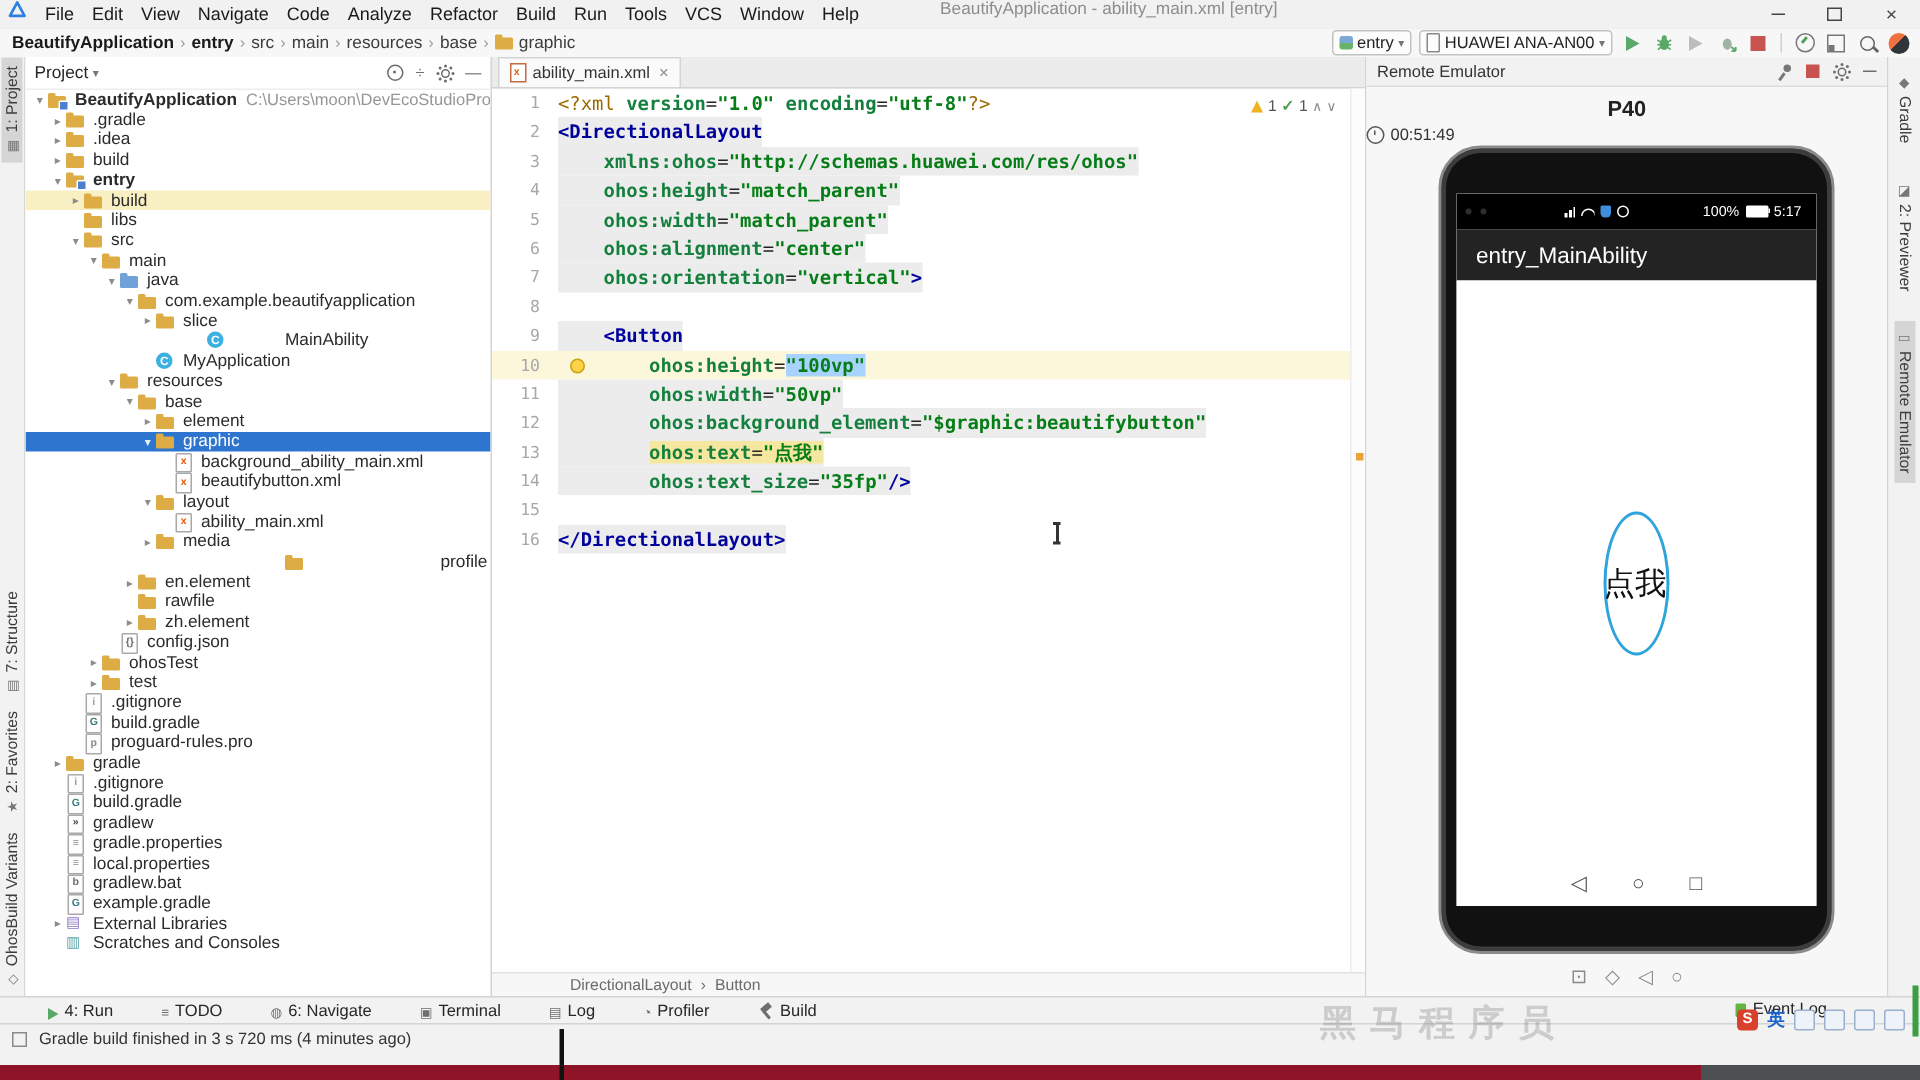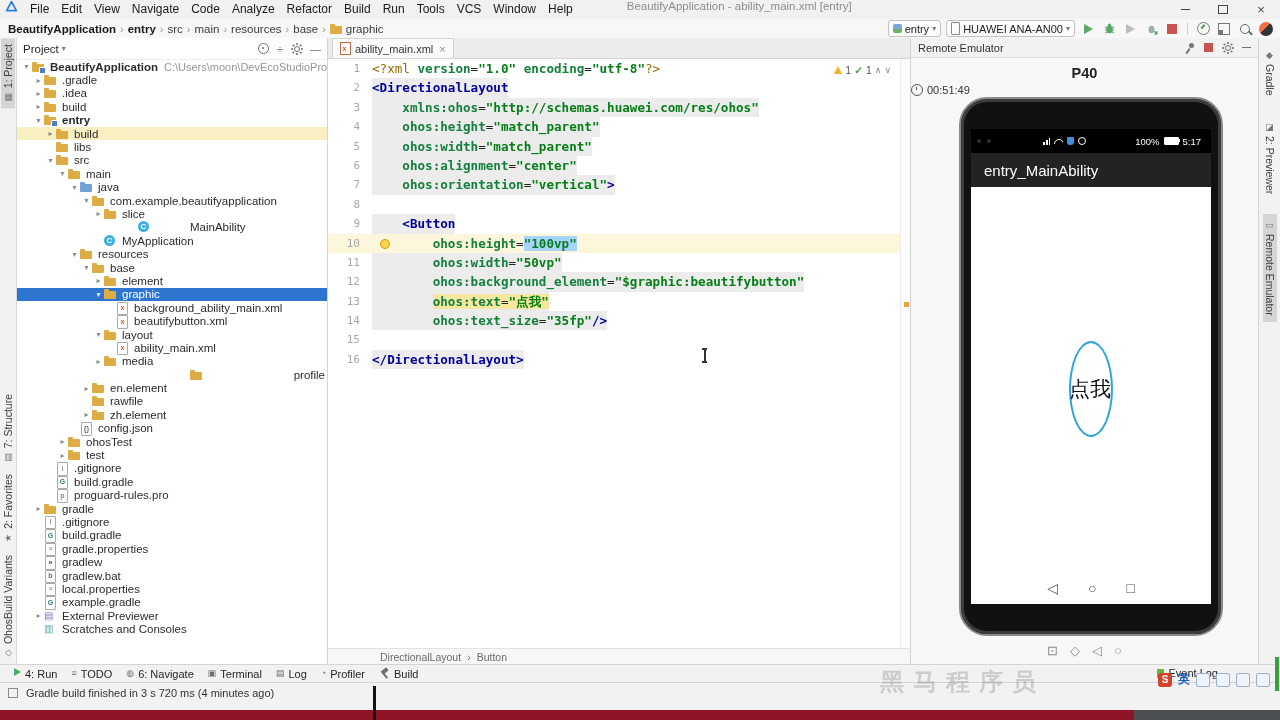--- a/index.html
+++ b/index.html
@@ -171,21 +171,21 @@
 
   
   #stripe-right{position:absolute;left:1259px;top:0;width:21px;height:626px;background:#f2f2f2;
     display:flex;flex-direction:column;align-items:center}
   #stripe-right .vtab{writing-mode:vertical-rl;transform:none}
   #stripe-right .vtab .vico{transform:none}
 
   
   #bottombar{position:absolute;left:0;top:664px;width:1280px;height:18px;background:#f2f2f2;
     border-top:1px solid #d4d4d4;display:flex;align-items:center;font-size:11px;color:#262626}
-  .btab{display:flex;align-items:flex-start;gap:4px;margin-left:14px}
+  .btab{display:flex;align-items:flex-end;gap:4px;margin-left:32px}
   .bico{font-size:9px;color:#6e6e6e}
   .bico.run{width:0;height:0;border-left:7px solid var(--run_green);border-top:4px solid transparent;border-bottom:4px solid transparent}
   .bico.build{width:11px;height:11px;position:relative}
   .bico.build::before{content:"";position:absolute;left:2px;top:1px;width:7px;height:3.5px;background:#6e6e6e;transform:rotate(-40deg)}
   .bico.build::after{content:"";position:absolute;left:5px;top:4px;width:1.6px;height:7px;background:#6e6e6e;transform:rotate(-40deg)}
   #eventlog{position:absolute;right:62px;top:2px;display:flex;align-items:center;gap:4px;font-size:11px;color:#262626}
   #eventlog .dot{width:7px;height:9px;background:#62b543;border-radius:1px}
   #statusbar{position:absolute;left:0;top:682px;width:1280px;height:19px;background:#f2f2f2;
     border-top:1px solid #d4d4d4;display:flex;align-items:center;font-size:11px;color:#333}
   #statusbar .sbico{width:8px;height:8px;border:1.2px solid #8a8a8a;margin:0 8px 0 8px}
@@ -526,58 +526,58 @@
           <div class="trow" style="padding-left: 16px;">
             <span class="chev"></span>
             <span class="ti ti-file">
               <i style="color: rgb(55, 119, 124);">G</i>
             </span>
             <span class="lbl">build.gradle</span>
           </div>
           <div class="trow" style="padding-left: 16px;">
             <span class="chev"></span>
             <span class="ti ti-file">
+              <i style="color: rgb(69, 69, 69);">»</i>
+            </span>
+            <span class="lbl">gradlew</span>
+          </div>
+          <div class="trow" style="padding-left: 16px;">
+            <span class="chev"></span>
+            <span class="ti ti-file">
               <i style="color: rgb(138, 138, 138);">≡</i>
             </span>
             <span class="lbl">gradle.properties</span>
           </div>
           <div class="trow" style="padding-left: 16px;">
             <span class="chev"></span>
             <span class="ti ti-file">
-              <i style="color: rgb(69, 69, 69);">»</i>
-            </span>
-            <span class="lbl">gradlew</span>
+              <i style="color: rgb(138, 138, 138);">≡</i>
+            </span>
+            <span class="lbl">local.properties</span>
           </div>
           <div class="trow" style="padding-left: 16px;">
             <span class="chev"></span>
             <span class="ti ti-file">
               <i style="color: rgb(107, 107, 107);">b</i>
             </span>
             <span class="lbl">gradlew.bat</span>
-          </div>
-          <div class="trow" style="padding-left: 16px;">
-            <span class="chev"></span>
-            <span class="ti ti-file">
-              <i style="color: rgb(138, 138, 138);">≡</i>
-            </span>
-            <span class="lbl">local.properties</span>
           </div>
           <div class="trow" style="padding-left: 16px;">
             <span class="chev"></span>
             <span class="ti ti-file">
               <i style="color: rgb(55, 119, 124);">G</i>
             </span>
             <span class="lbl">example.gradle</span>
           </div>
           <div class="trow" style="padding-left: 16px;">
             <span class="chev">▸</span>
             <span class="ti ti-glyph">
               <i style="color: rgb(143, 122, 194);">▤</i>
             </span>
-            <span class="lbl">External Previewer</span>
+            <span class="lbl">External Libraries</span>
           </div>
           <div class="trow" style="padding-left: 16px;">
             <span class="chev"></span>
             <span class="ti ti-glyph">
               <i style="color: rgb(90, 164, 168);">▥</i>
             </span>
             <span class="lbl">Scratches and Consoles</span>
           </div>
         </div>
     </div>

